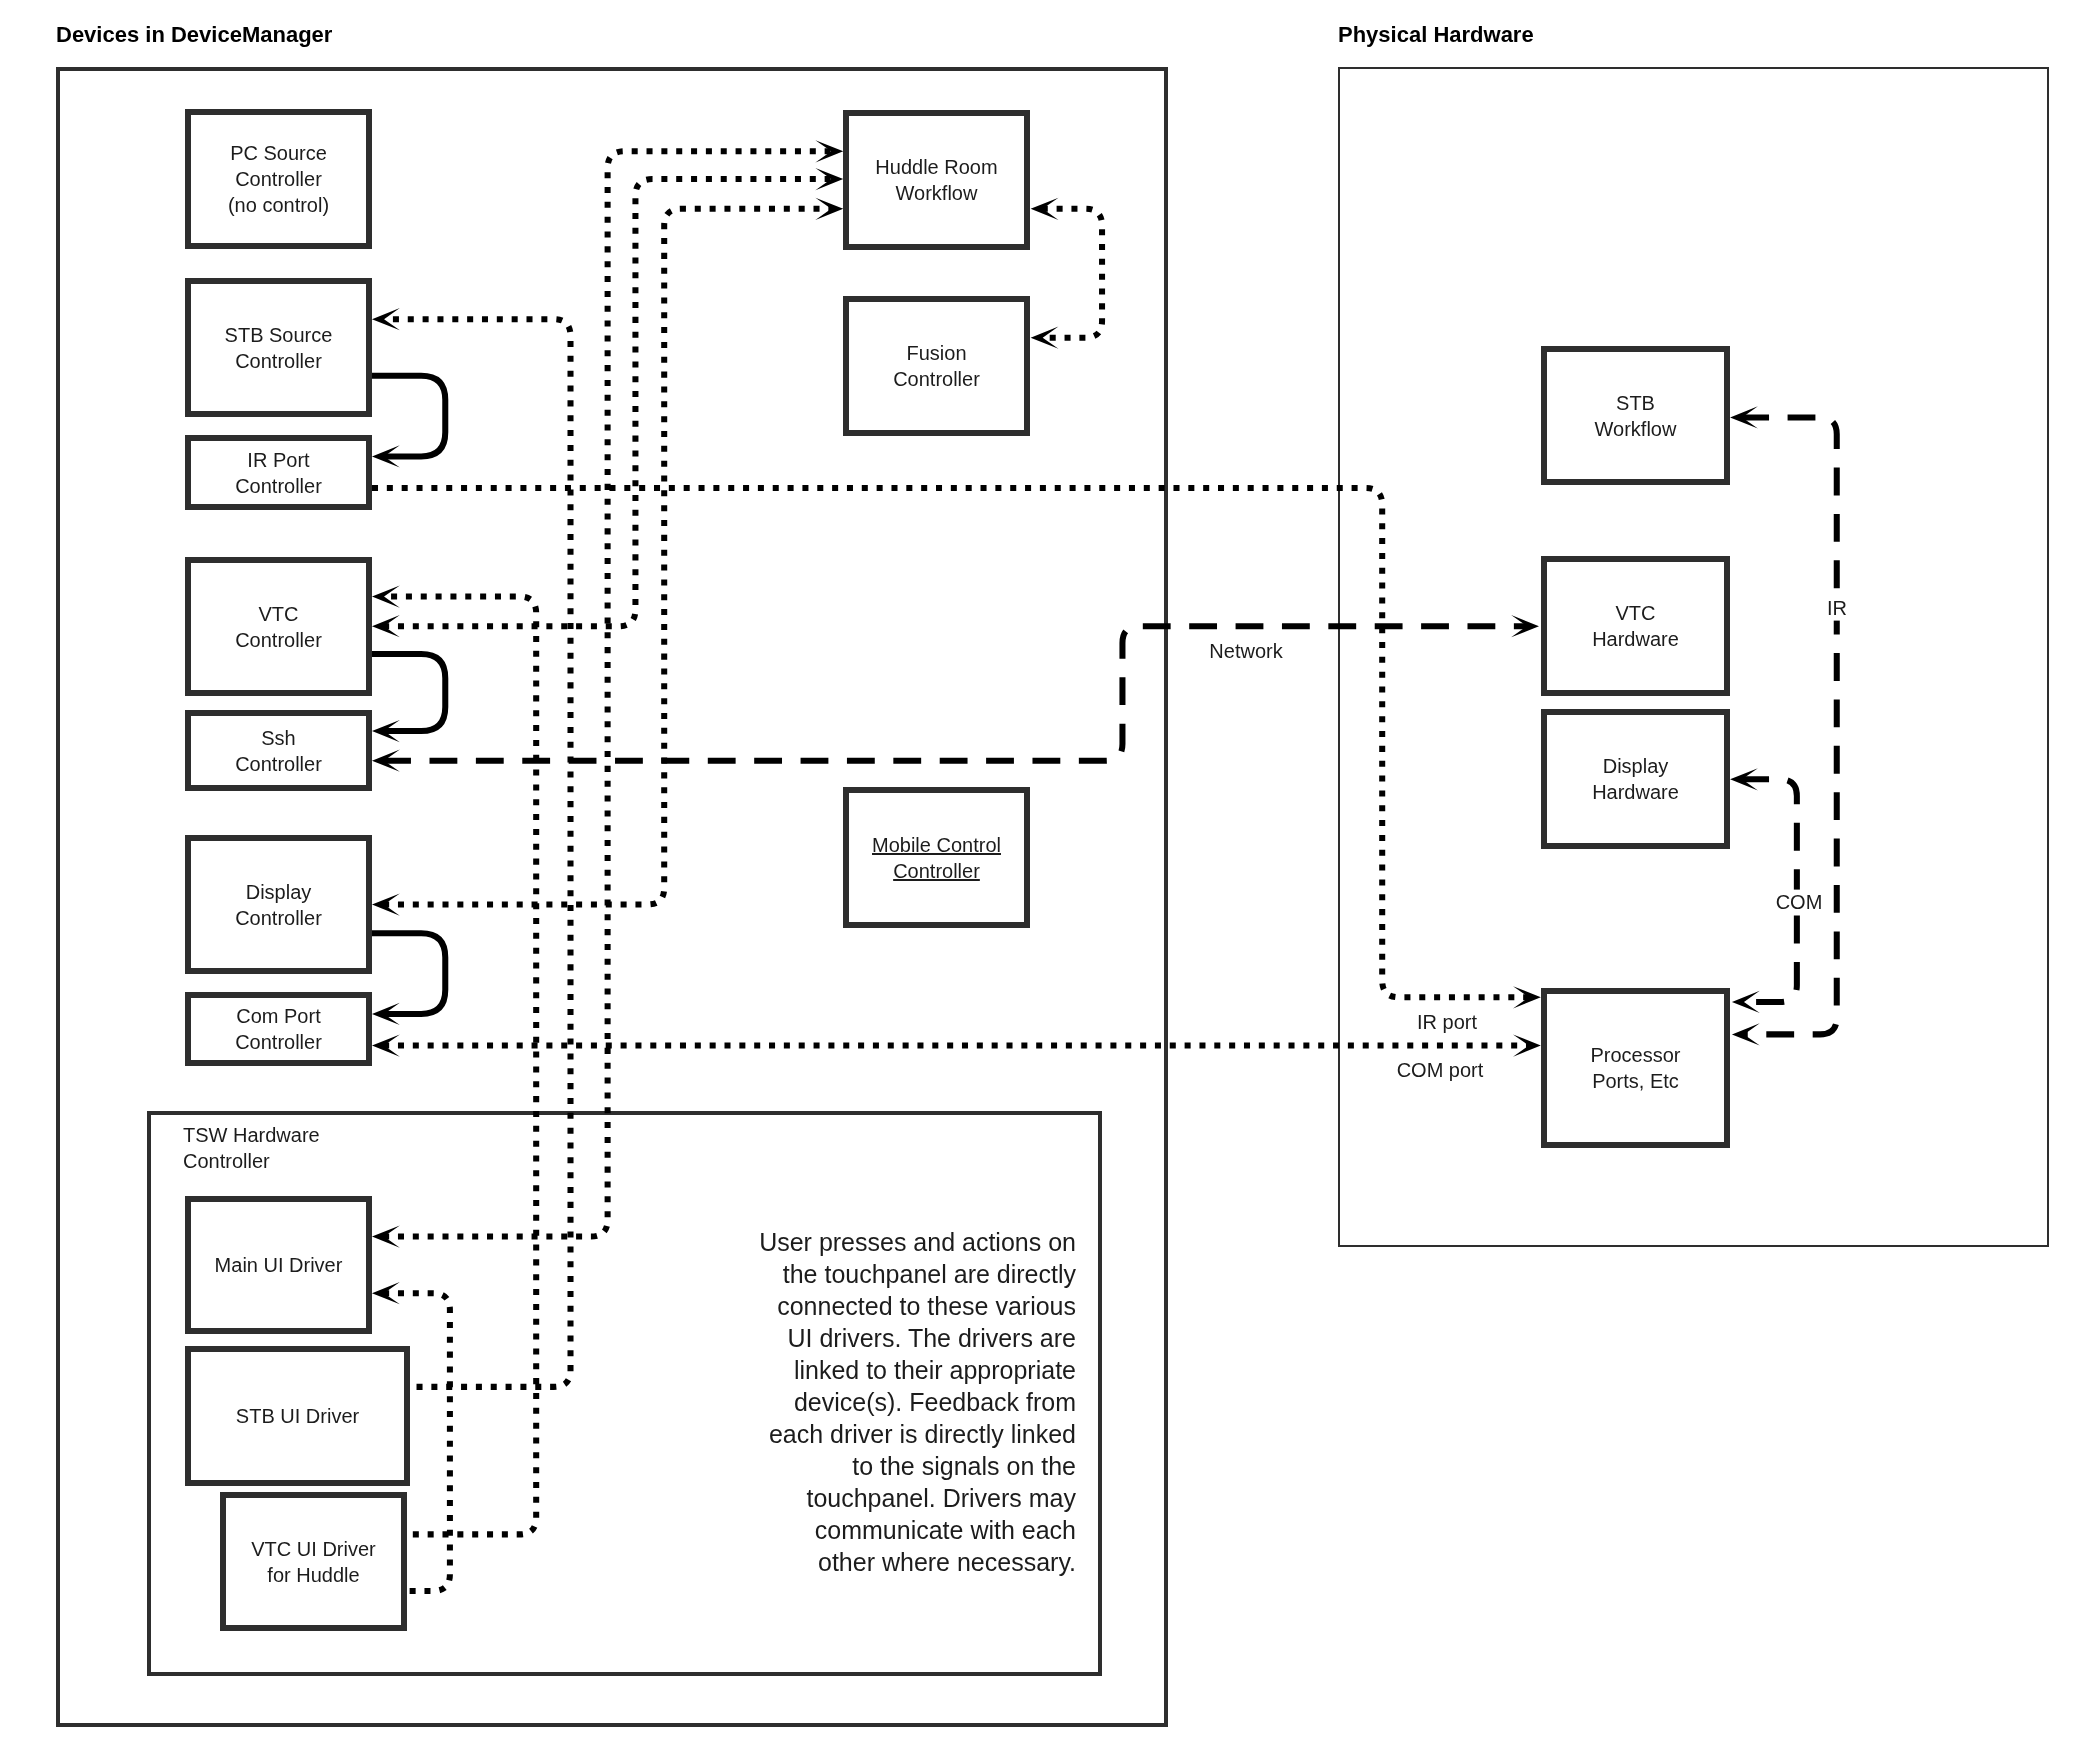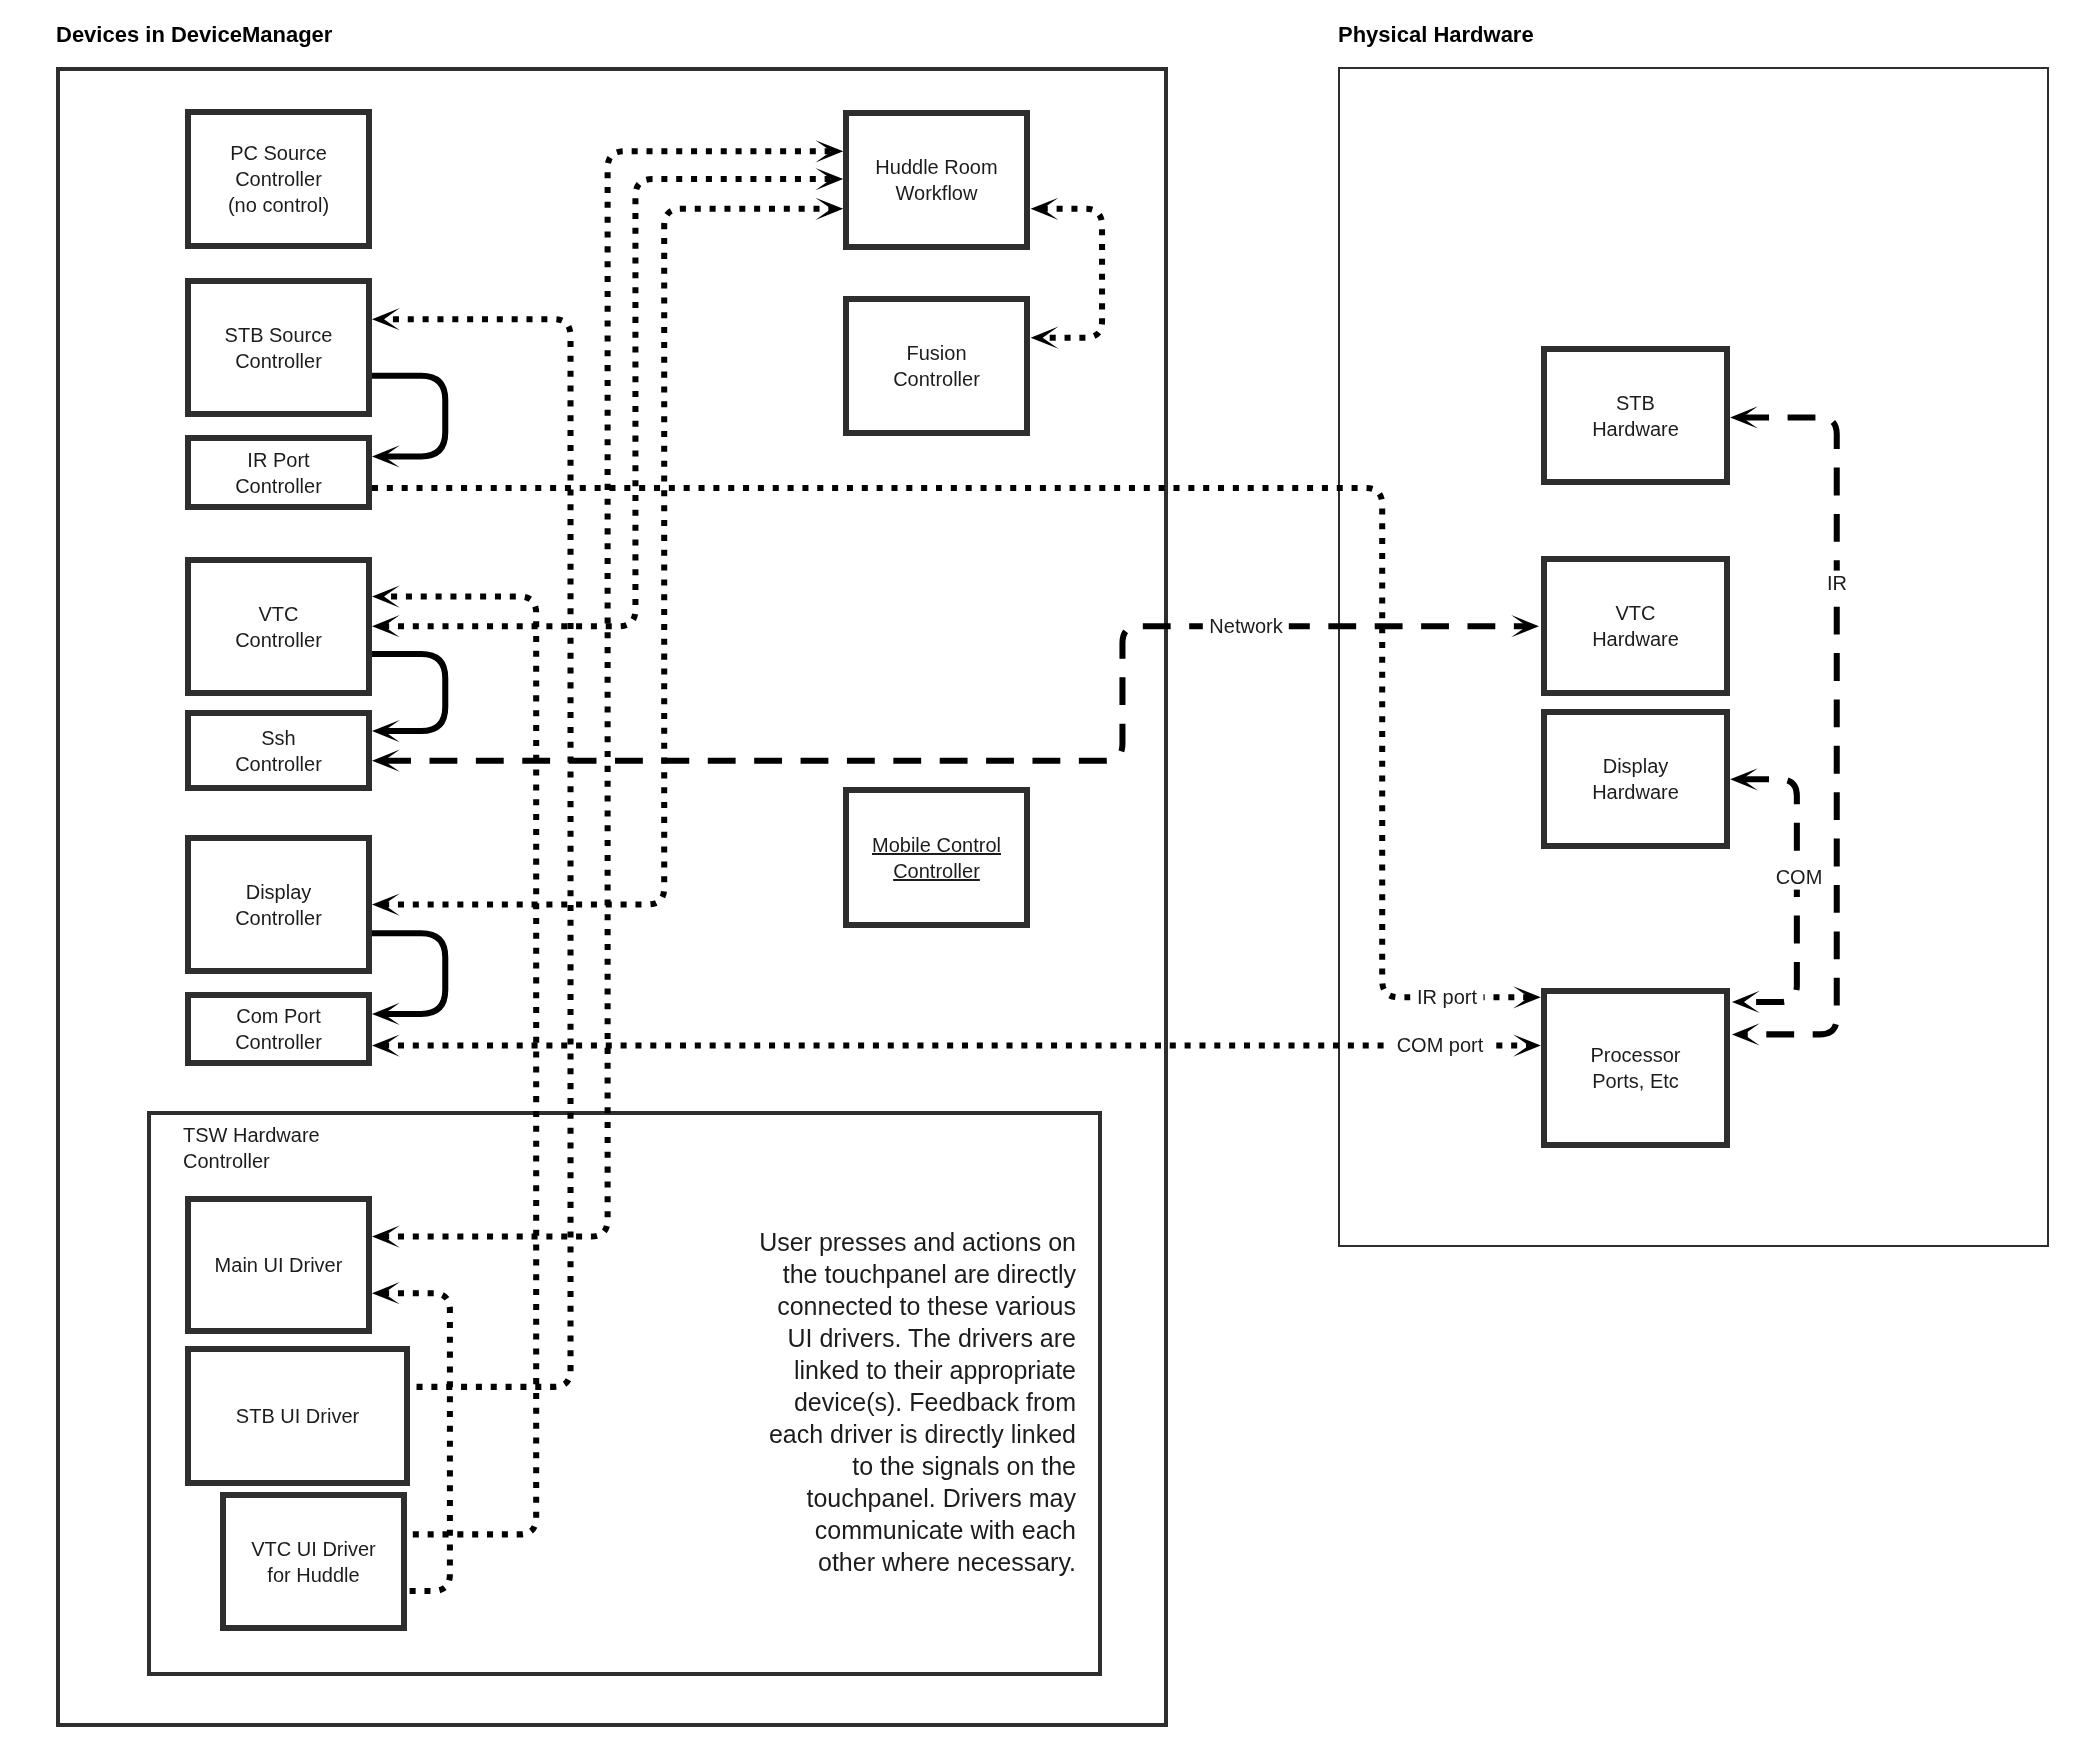--- a/index.html
+++ b/index.html
@@ -19,21 +19,21 @@
   .arrow-head{fill:#000;stroke:none;}
   .node{position:absolute;box-sizing:border-box;border:6.5px solid #2e2e2e;background:#fff;
         display:flex;align-items:center;justify-content:center;text-align:center;
         font-size:20px;line-height:26px;color:#1c1c1c;white-space:pre-line;z-index:3;}
   .note{position:absolute;color:#1c1c1c;white-space:pre-line;z-index:3;}
   #mobile-note{text-align:center;font-size:20px;line-height:31px;}
   #tsw-paragraph{text-align:right;font-size:25px;line-height:32px;}
   #tsw-label{position:absolute;left:183px;top:1122px;width:278px;font-size:20px;line-height:26px;
              color:#1c1c1c;white-space:pre-line;text-align:left;z-index:3;}
   .edge-label{position:absolute;transform:translate(-50%,-50%);background:#fff;color:#1c1c1c;
-              font-size:20px;padding:0.9px 6.5px;z-index:4;white-space:nowrap;}
+              font-size:20px;padding:0.9px 6.5px;z-index:4;white-space:nowrap;margin-top:25px;}
 </style>
 </head>
 <body>
 
 <div id="stage">
 
   <div class="diagram-title" id="devices-title" style="left:56px;width:1104px;">Devices in DeviceManager</div>
 
   <div class="diagram-title" id="physical-title" style="left:1338px;width:707px;">Physical Hardware</div>
 
@@ -109,21 +109,21 @@
       <div class="node" style="left: 185px; top: 1346px; width: 225px; height: 140px;"><span>STB UI Driver</span></div>
       <div class="node" style="left: 185px; top: 1492px; width: 187px; height: 139px; margin-left: 35px;"><span>VTC UI Driver
 for Huddle</span></div>
       <div class="node" style="left: 843px; top: 110px; width: 187px; height: 140px;"><span>Huddle Room
 Workflow</span></div>
       <div class="node" style="left: 843px; top: 296px; width: 187px; height: 140px;"><span>Fusion
 Controller</span></div>
       <div class="node" style="left: 843px; top: 787px; width: 187px; height: 141px; text-decoration: underline;"><span>Mobile Control
 Controller</span></div>
       <div class="node" style="left: 1541px; top: 346px; width: 189px; height: 139px;"><span>STB
-Hardware</span></div>
+Workflow</span></div>
       <div class="node" style="left: 1541px; top: 556px; width: 189px; height: 140px;"><span>VTC
 Hardware</span></div>
       <div class="node" style="left: 1541px; top: 709px; width: 189px; height: 140px;"><span>Display
 Hardware</span></div>
       <div class="node" style="left: 1541px; top: 988px; width: 189px; height: 160px;"><span>Processor
 Ports, Etc</span></div>
     </div>
 
 
   <div class="note" id="tsw-paragraph" style="left:710px;top:1226px;width:366px;">User presses and actions on

